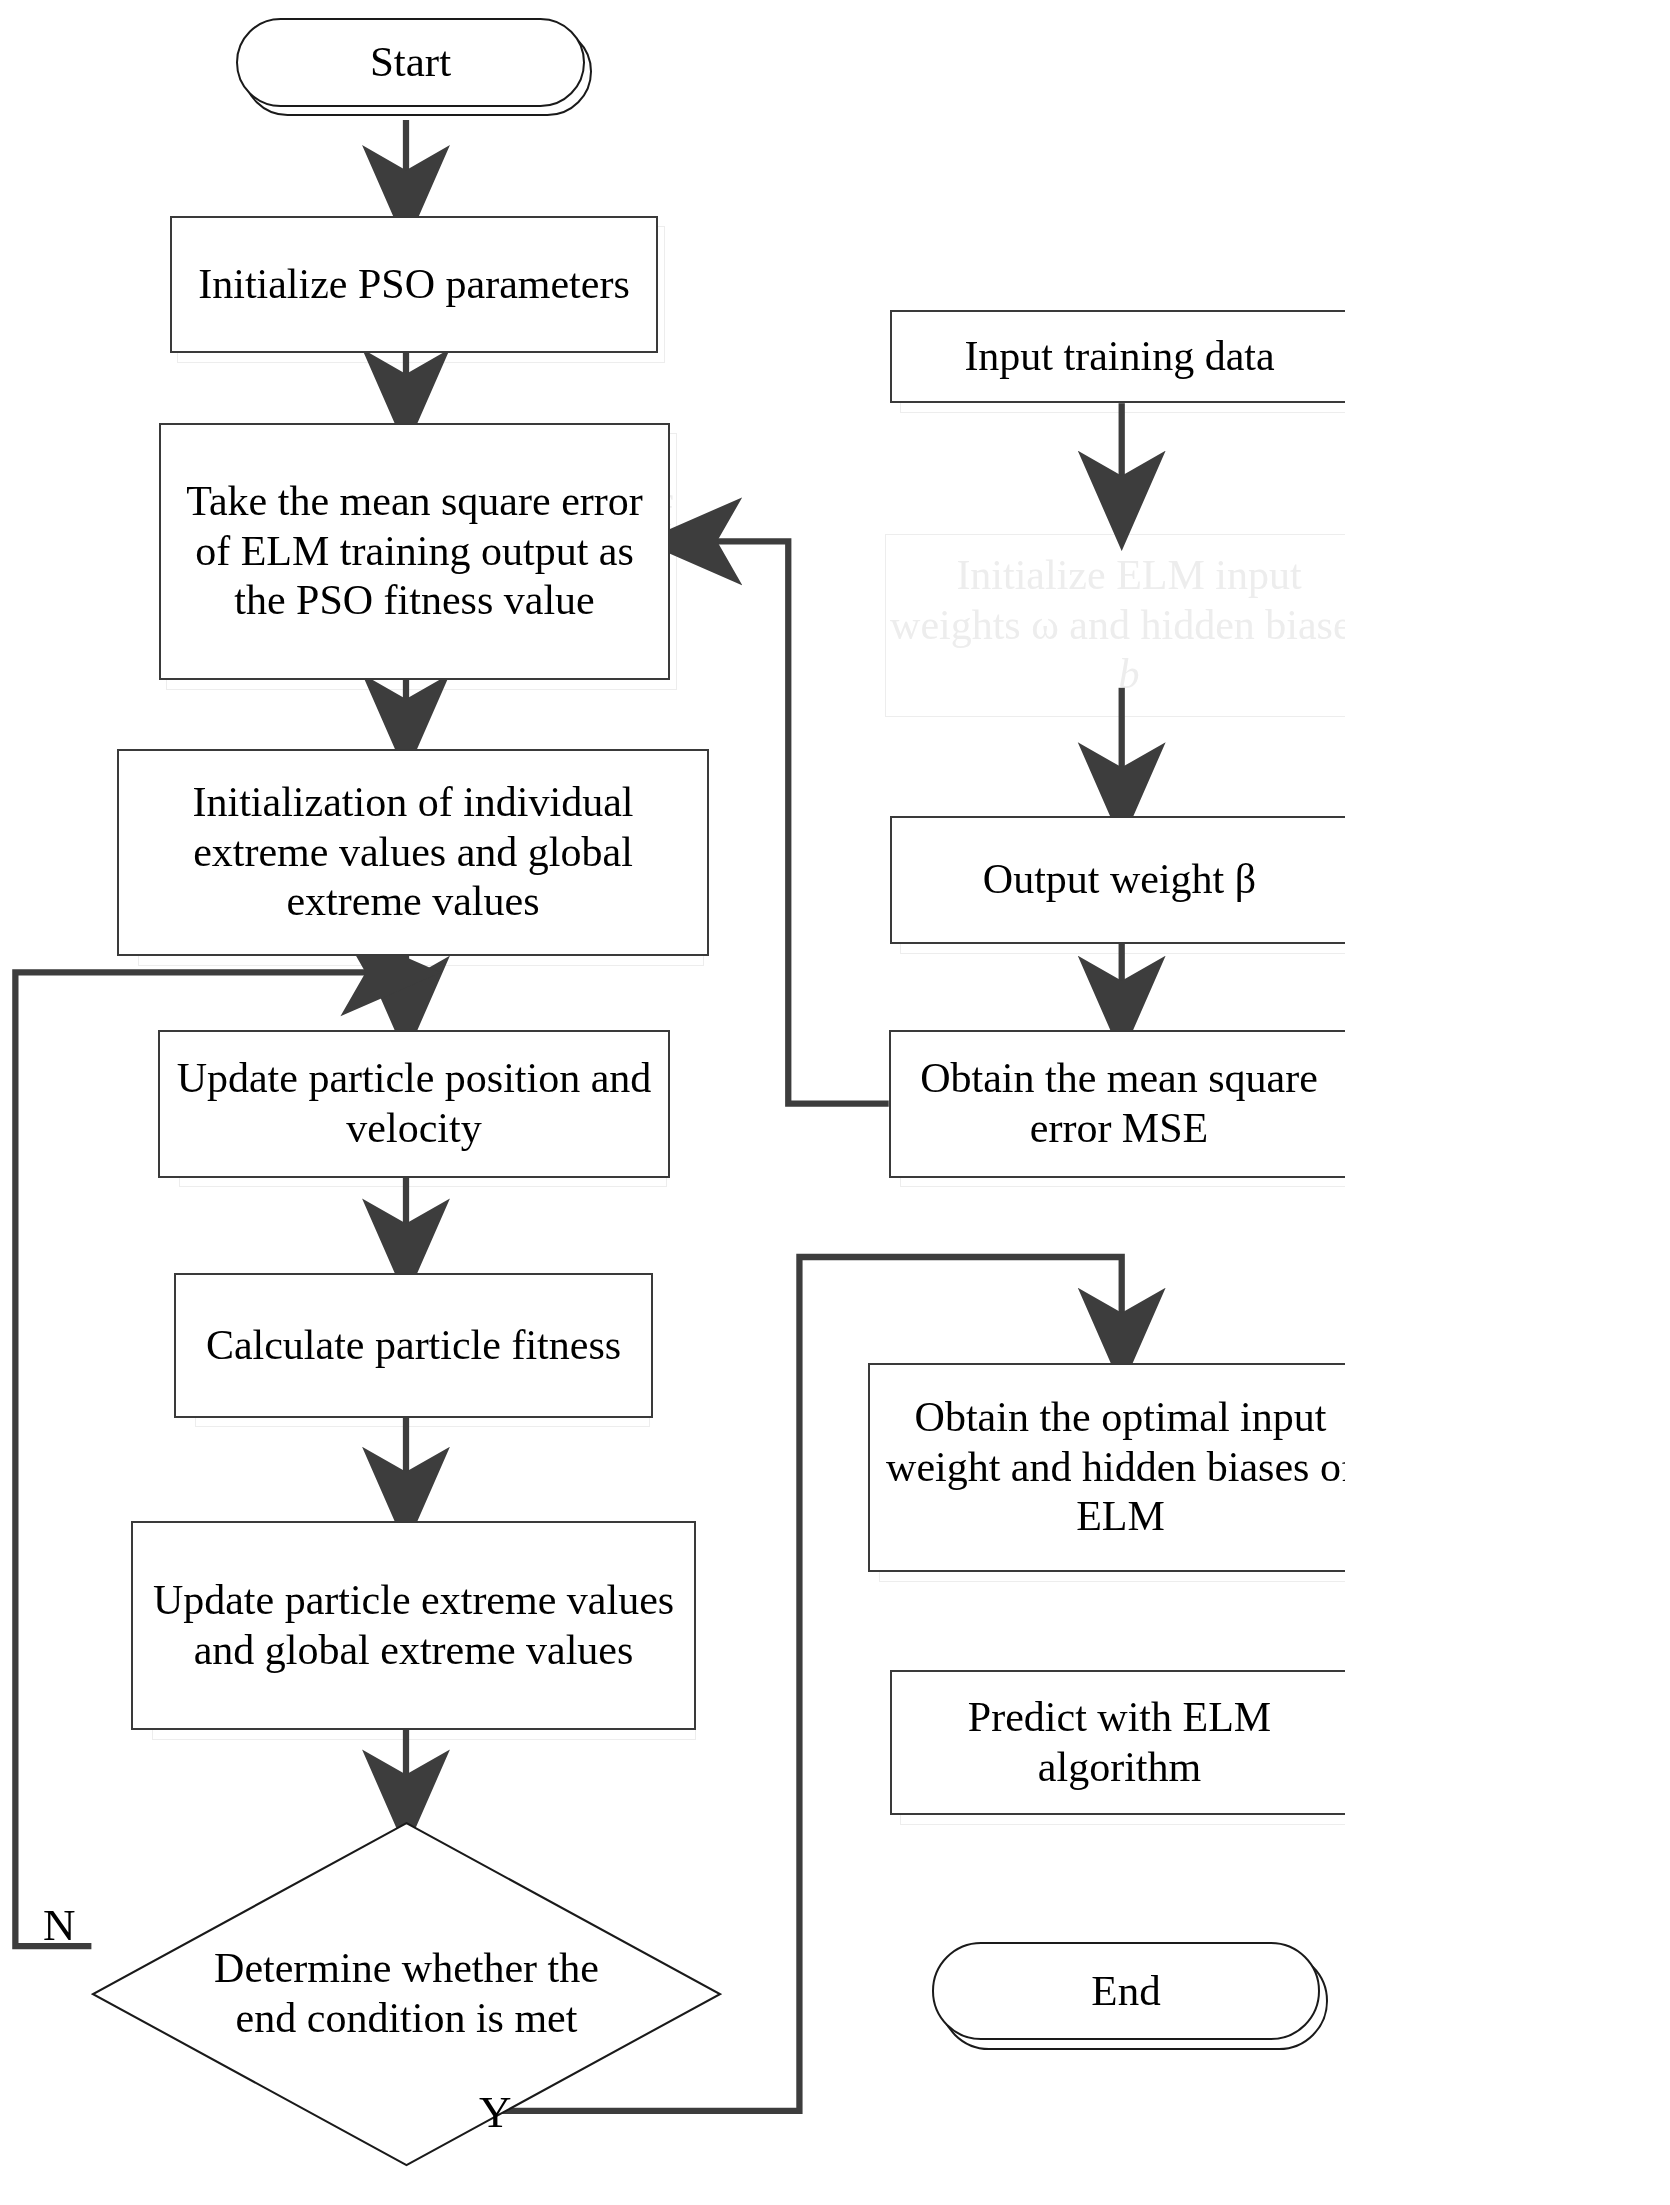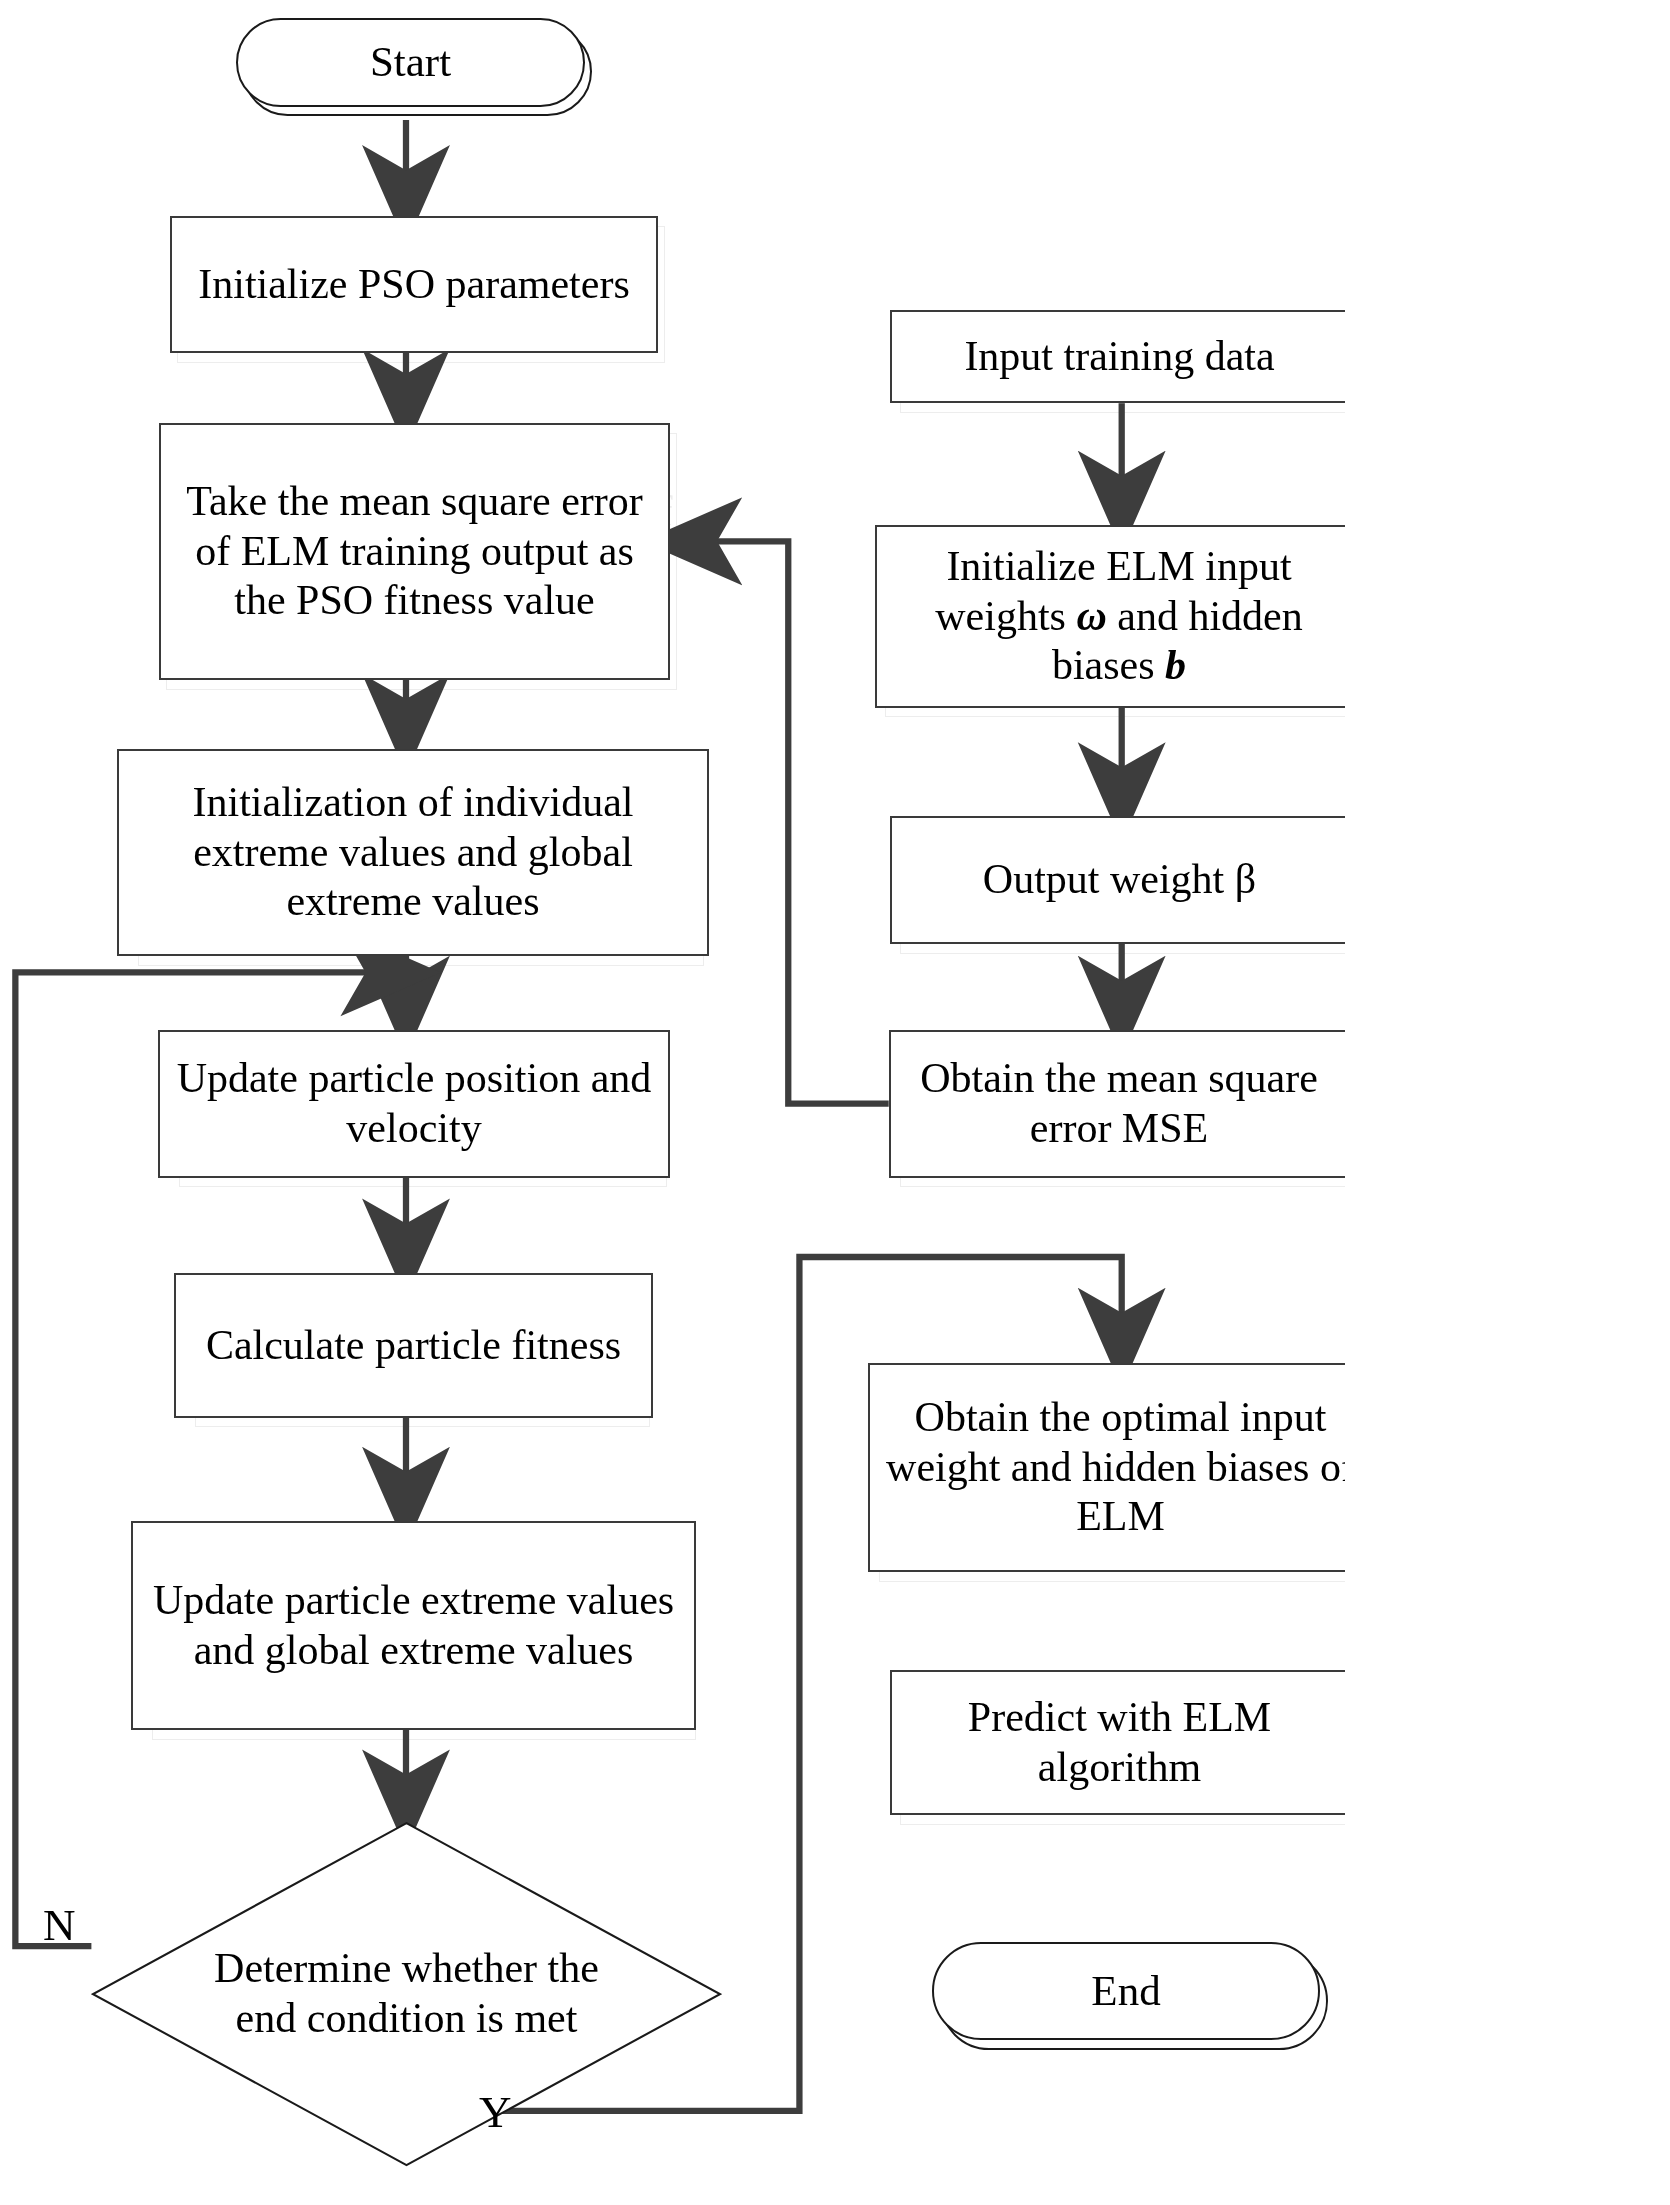--- a/index.html
+++ b/index.html
@@ -198,23 +198,20 @@
     <span class="lbl" style="max-width:460px;">Determine whether the end condition is met</span>
   </div>
 
   <div class="branch" style="left:43px;top:1899px;font-size:45px;">N</div>
   <div class="branch" style="left:479px;top:2086px;font-size:45px;">Y</div>
 
   <div class="node rect" style="left:890px;top:310px;width:459px;height:93px;font-size:42px;">
     <span class="lbl">Input training data</span>
   </div>
 
-  <div class="node rect" style="left:875px;top:525px;width:488px;height:183px;font-size:42px;">
-    <span class="lbl"><span>Initialize ELM input weights </span><b class="sym">ω</b><span> and hidden biases </span><b class="sym">b</b></span>
-  </div>
 
   <div class="node rect" style="left:890px;top:816px;width:459px;height:128px;font-size:42px;">
     <span class="lbl">Output weight β</span>
   </div>
 
   <div class="node rect" style="left:889px;top:1030px;width:460px;height:148px;font-size:42px;">
     <span class="lbl">Obtain the mean square error MSE</span>
   </div>
 
   <div class="node rect" style="left:1437px;top:1030px;width:208px;height:148px;font-size:42px;">

